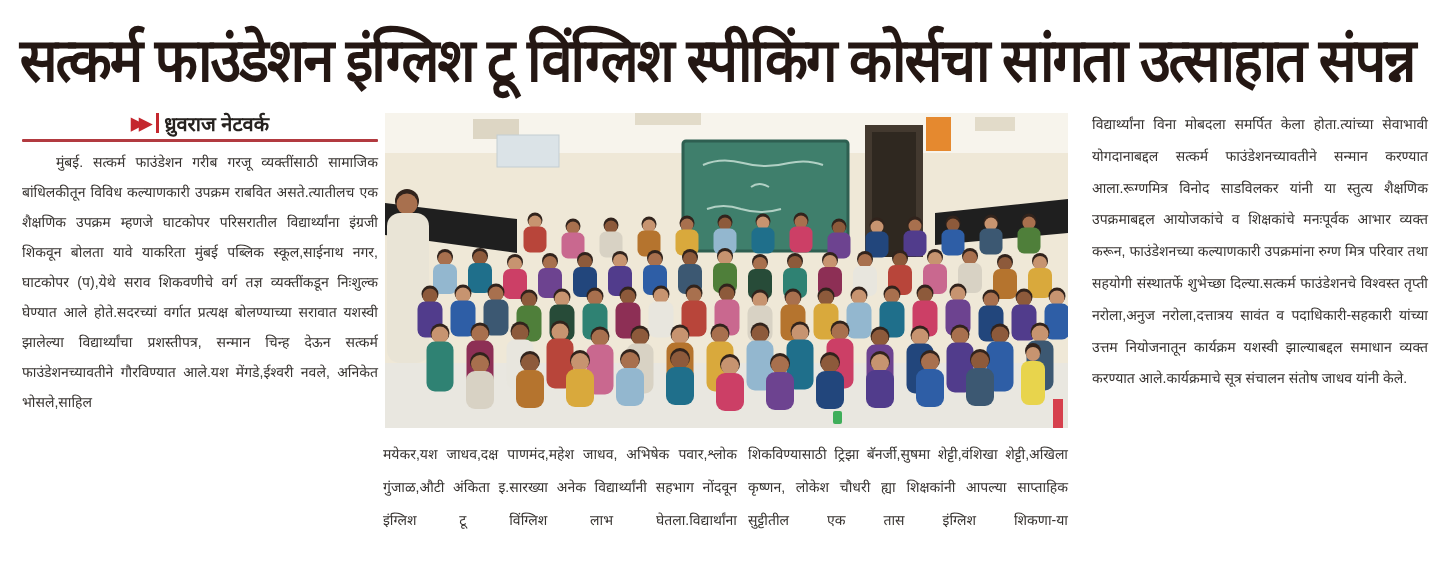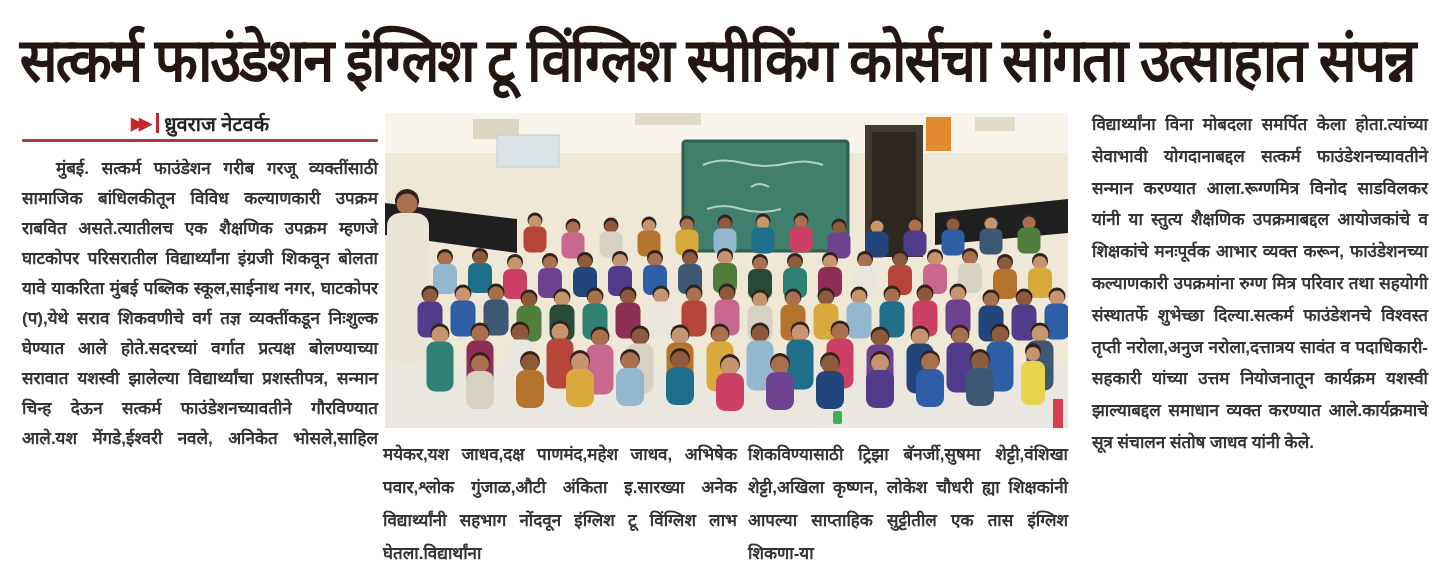--- a/index.html
+++ b/index.html
@@ -19,24 +19,24 @@
     display:flex;align-items:center;justify-content:center;gap:5px;
     font-size:20px;font-weight:800;color:#26221f;
   }
   .byline .arrows{color:#c4272e;font-size:17px;letter-spacing:-5px;line-height:1;padding-right:4px;}
   .byline .bar{width:3px;height:20px;background:#c4272e;}
   .byline-rule{
     position:absolute;left:22px;top:139px;width:356px;height:3px;
     background:#b23a40;border-radius:1px;
   }
   .newsbody{
-    font-size:17px;line-height:30px;font-weight:700;color:#373330;
+    font-size:14px;line-height:30px;font-weight:400;color:#373330;
     text-align:justify;text-align-last:justify;
   }
-  .col-left{position:absolute;left:22px;top:154px;width:356px;text-indent:34px;}
+  .col-left{position:absolute;left:22px;top:147px;width:356px;text-indent:34px;}
   .col-mid1{position:absolute;left:383px;top:438px;width:354px;line-height:33px;}
   .col-mid2{position:absolute;left:748px;top:438px;width:320px;line-height:33px;}
   .col-right{
     position:absolute;left:1092px;top:109px;width:336px;
     line-height:31.8px;text-align-last:auto;
   }
   .photo{
     position:absolute;left:385px;top:113px;width:683px;height:315px;
     background:#efe8d7;overflow:hidden;
   }

